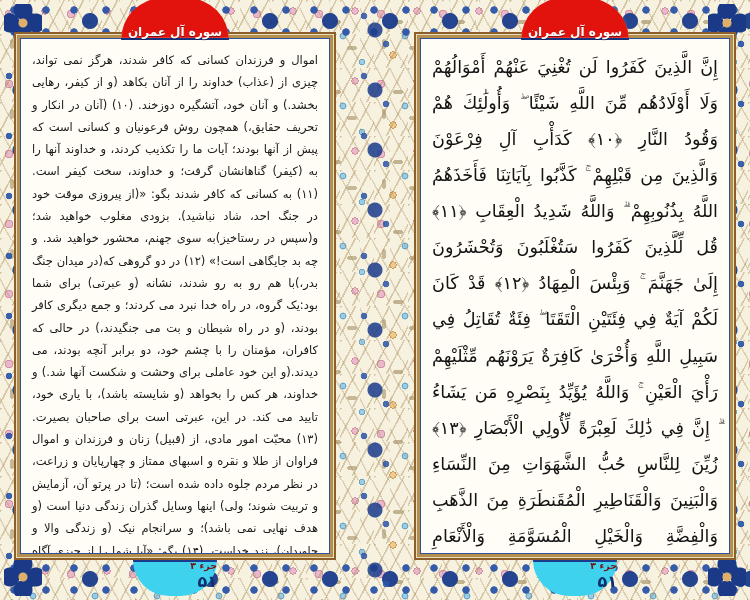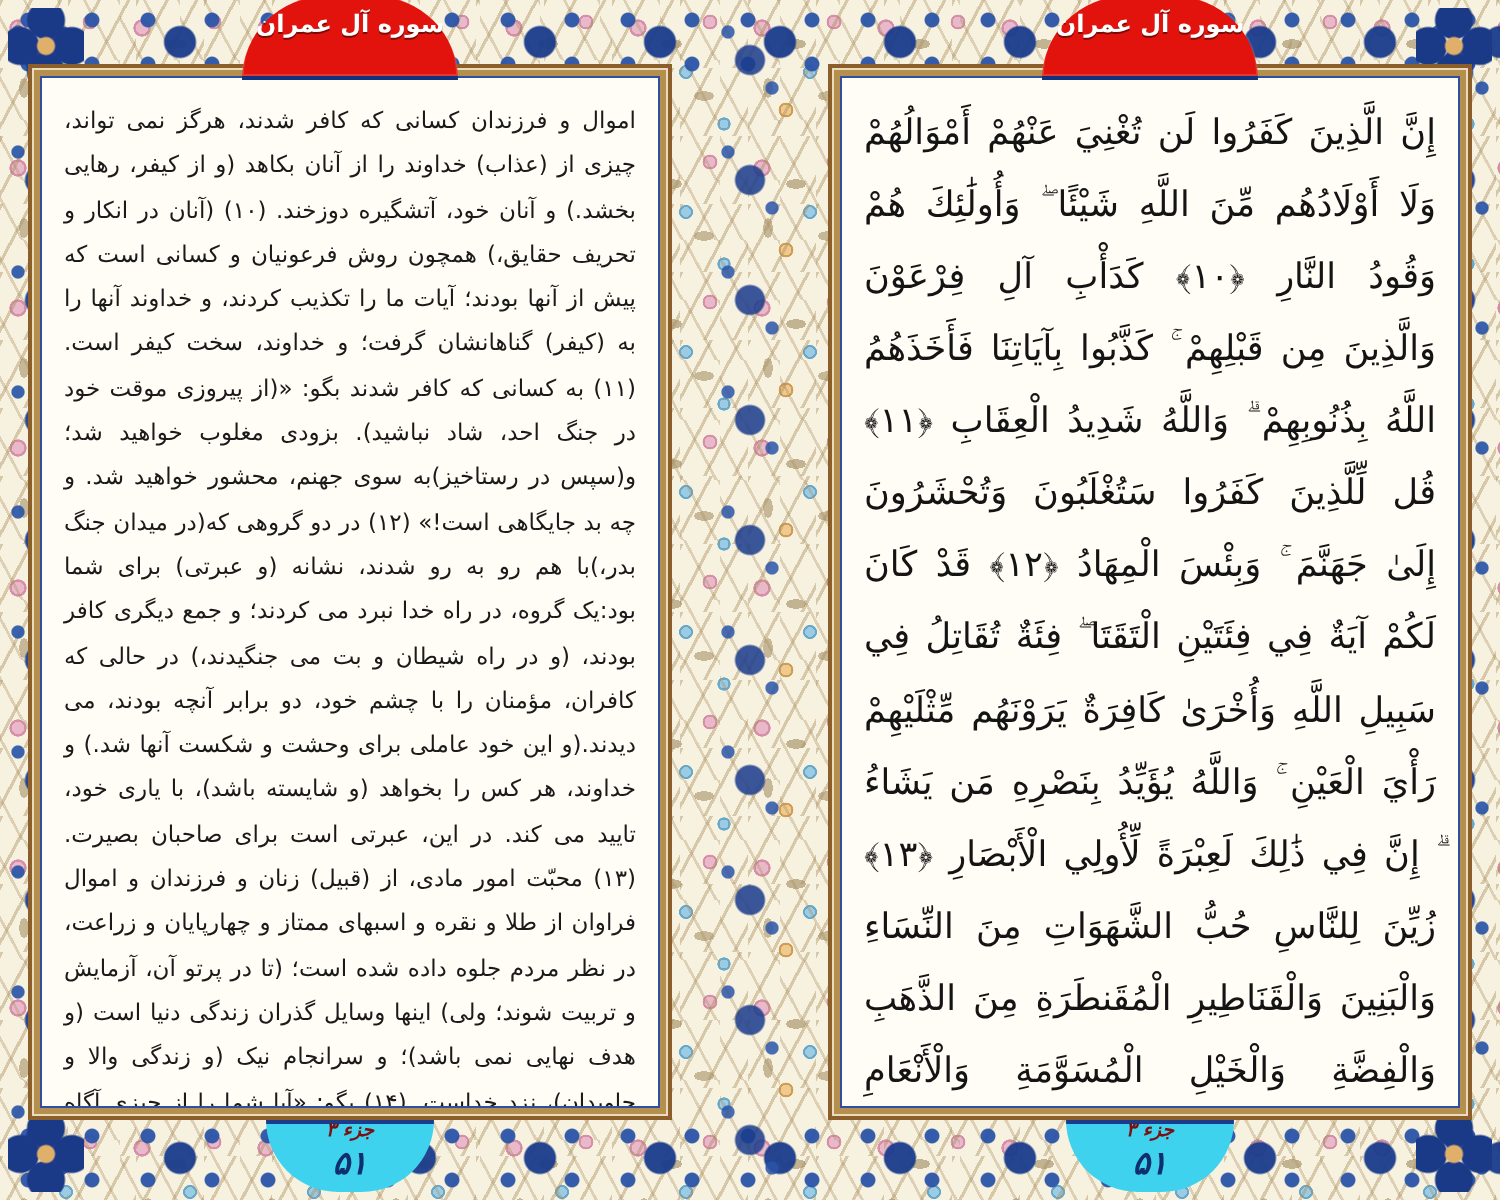--- a/index.html
+++ b/index.html
@@ -135,40 +135,40 @@
     background:#e2130d;
     border-radius:56px 56px 0 0;
     border-bottom:2px solid #13327e;
     box-shadow:inset 0 0 0 1px rgba(255,255,255,.15);
   }
   .surah-cartouche .label{
     position:relative;z-index:2;
     font-family:"DejaVu Sans","Liberation Sans",sans-serif;
     font-size:12px;font-weight:bold;color:#ffffff;
     text-shadow:0 1px 0 rgba(0,0,0,.45);
-    padding-bottom:21px;direction:rtl;white-space:nowrap;
+    padding-bottom:1px;direction:rtl;white-space:nowrap;
   }
   .sc-right{right:110px;}
   .sc-left{left:110px;}
 
   
   .footer-badge{
     position:absolute;bottom:4px;width:84px;height:38px;
     z-index:6;
   }
   .footer-badge .dome{
     position:absolute;left:0;right:0;bottom:0;height:34px;
     background:#3fd2ee;
     border-radius:0 0 46px 46px;
     border-top:2px solid #1b3c8c;
   }
   .footer-badge .txt{
     position:absolute;left:0;right:0;top:2px;
-    display:flex;flex-direction:column;align-items:center;gap:0px;
-    direction:rtl;z-index:2;font-style:italic;
+    display:flex;flex-direction:column;gap:0px;
+    direction:rtl;z-index:2;
   }
   .footer-badge .juz{
     font-size:9.5px;color:#7a1010;font-weight:bold;line-height:1.25;
     font-family:"DejaVu Sans","Liberation Sans",sans-serif;
   }
   .footer-badge .pg{
     font-size:16px;color:#0f2f6e;font-weight:bold;line-height:1.3;
     font-family:"DejaVu Sans","Liberation Sans",sans-serif;
   }
   .fb-right{right:133px;}

